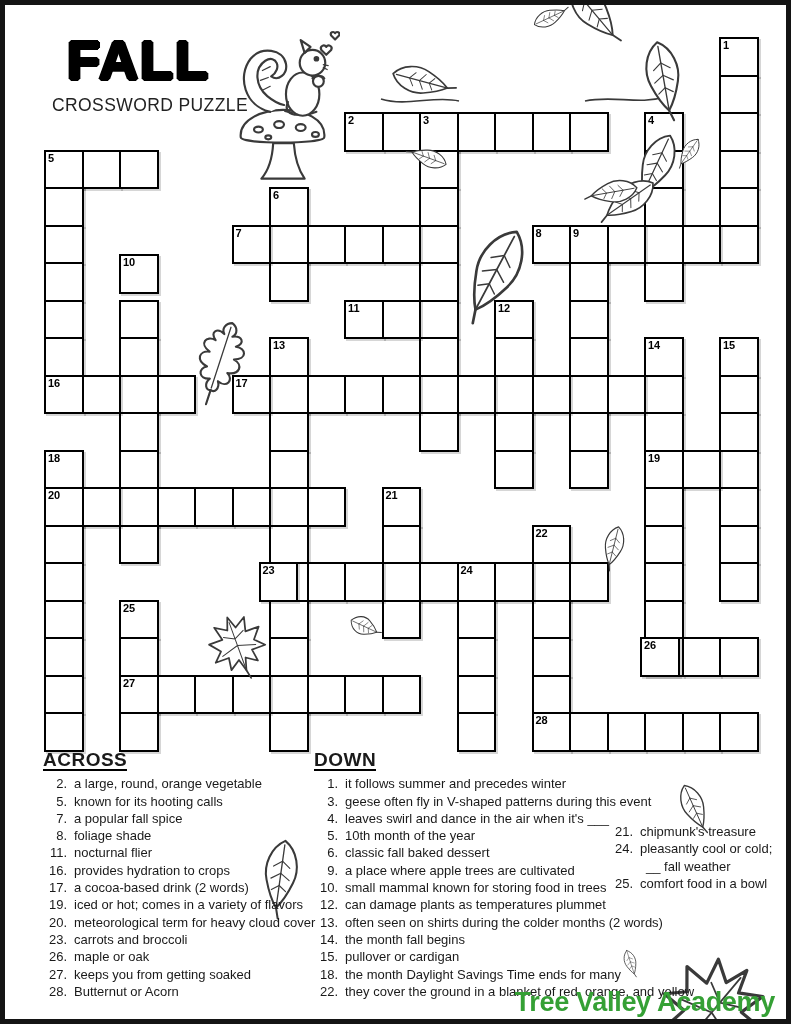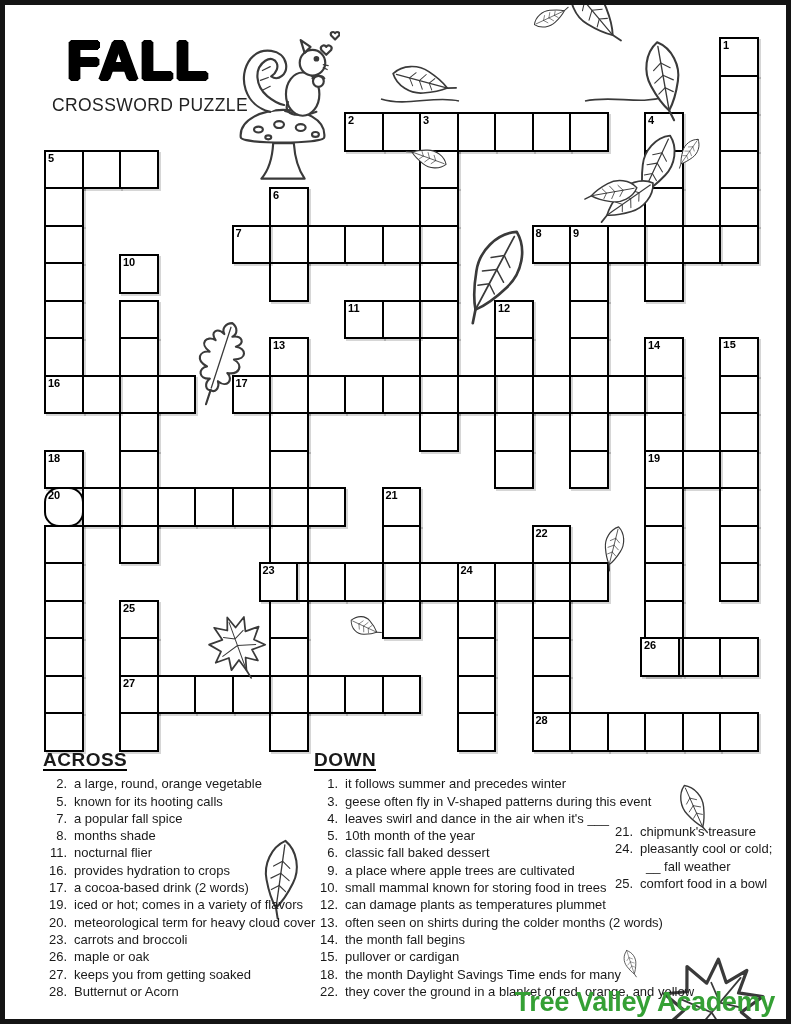--- a/index.html
+++ b/index.html
@@ -203,21 +203,21 @@
       <div class="cell" style="left: 599px; top: 336.5px;"></div>
       <div class="cell" style="left: 599px; top: 374px;"></div>
       <div class="cell" style="left: 599px; top: 411.5px;">
         <span class="cnum">19</span>
       </div>
       <div class="cell" style="left: 599px; top: 449px;"></div>
       <div class="cell" style="left: 599px; top: 486.5px;"></div>
       <div class="cell" style="left: 599px; top: 524px;"></div>
       <div class="cell" style="left: 599px; top: 561.5px;"></div>
       <div class="cell" style="left: 599px; top: 599px;"></div>
-      <div class="cell" style="left: 674px; top: 299px; font-family: Liberation Mono, monospace;">
+      <div class="cell" style="left: 674px; top: 299px;">
         <span class="cnum">15</span>
       </div>
       <div class="cell" style="left: 674px; top: 336.5px;"></div>
       <div class="cell" style="left: 674px; top: 374px;"></div>
       <div class="cell" style="left: 674px; top: 411.5px;"></div>
       <div class="cell" style="left: 674px; top: 449px;"></div>
       <div class="cell" style="left: 674px; top: 486.5px;"></div>
       <div class="cell" style="left: 674px; top: 524px;"></div>
       <div class="cell" style="left: 36.5px; top: 336.5px;"></div>
       <div class="cell" style="left: 111.5px; top: 336.5px;"></div>
@@ -226,21 +226,21 @@
       </div>
       <div class="cell" style="left: 261.5px; top: 336.5px;"></div>
       <div class="cell" style="left: 299px; top: 336.5px;"></div>
       <div class="cell" style="left: 336.5px; top: 336.5px;"></div>
       <div class="cell" style="left: 411.5px; top: 336.5px;"></div>
       <div class="cell" style="left: 486.5px; top: 336.5px;"></div>
       <div class="cell" style="left: 561.5px; top: 336.5px;"></div>
       <div class="cell" style="left: -1px; top: 411.5px;">
         <span class="cnum">18</span>
       </div>
-      <div class="cell" style="left: -1px; top: 449px; border-radius: 15px;">
+      <div class="cell" style="left: -1px; top: 449px;">
         <span class="cnum">20</span>
       </div>
       <div class="cell" style="left: -1px; top: 486.5px;"></div>
       <div class="cell" style="left: -1px; top: 524px;"></div>
       <div class="cell" style="left: -1px; top: 561.5px;"></div>
       <div class="cell" style="left: -1px; top: 599px;"></div>
       <div class="cell" style="left: -1px; top: 636.5px;"></div>
       <div class="cell" style="left: -1px; top: 674px;"></div>
       <div class="cell" style="left: 636.5px; top: 411.5px;"></div>
       <div class="cell" style="left: 36.5px; top: 449px;"></div>
@@ -384,21 +384,21 @@
         <div class="clue">
           <span class="cnm">5.</span>
           <span class="ctx">known for its hooting calls</span>
         </div>
         <div class="clue">
           <span class="cnm">7.</span>
           <span class="ctx">a popular fall spice</span>
         </div>
         <div class="clue">
           <span class="cnm">8.</span>
-          <span class="ctx">months shade</span>
+          <span class="ctx">foliage shade</span>
         </div>
         <div class="clue">
           <span class="cnm">11.</span>
           <span class="ctx">nocturnal flier</span>
         </div>
         <div class="clue">
           <span class="cnm">16.</span>
           <span class="ctx">provides hydration to crops</span>
         </div>
         <div class="clue">

